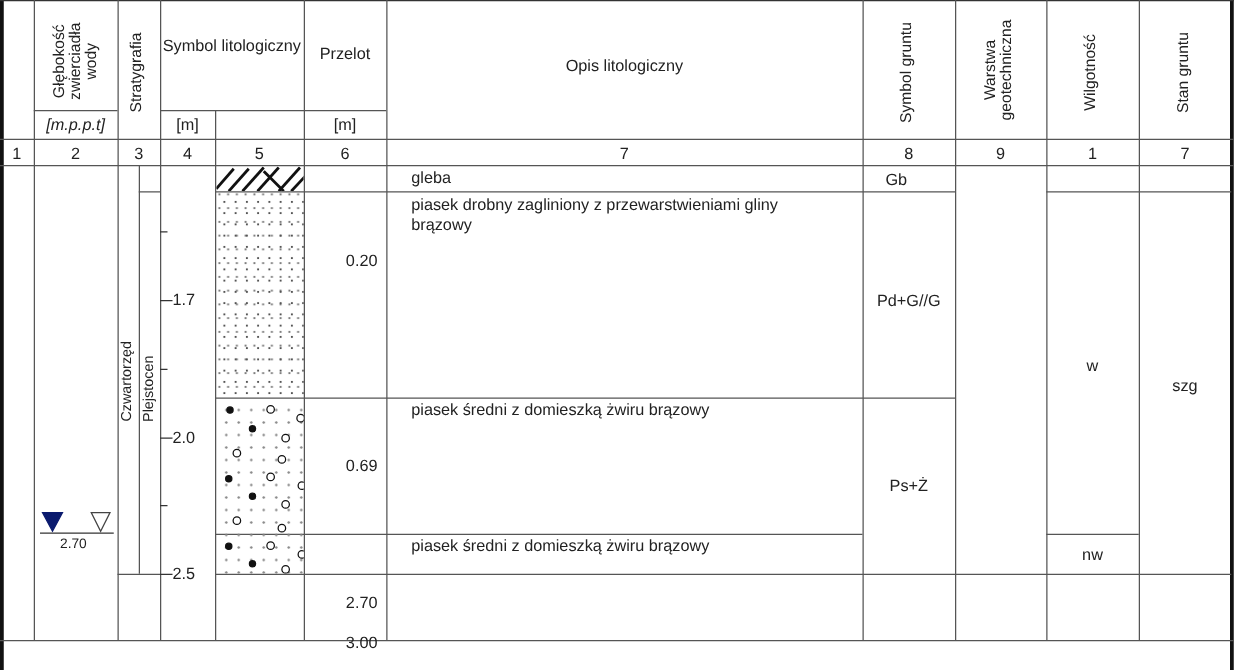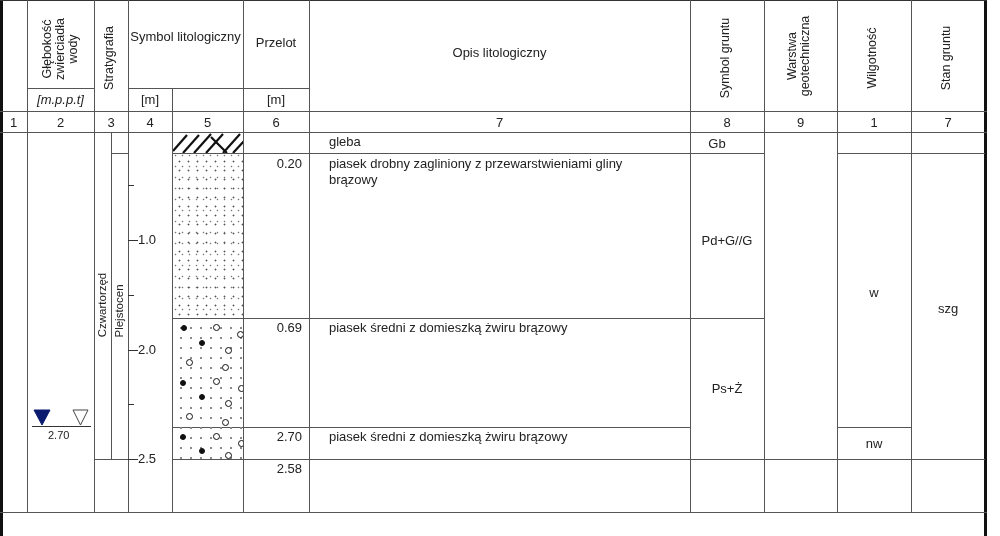--- a/index.html
+++ b/index.html
@@ -3,21 +3,21 @@
 <meta charset="utf-8">
 <style>
   html, body { margin:0; padding:0; background:#ffffff; }
   body { width:1000px; height:536px; position:relative; overflow:hidden;
          font-family:"Liberation Sans", "DejaVu Sans", sans-serif; color:#222; }
   .abs { position:absolute; }
   .hl { position:absolute; height:1px; background:#555; }
   .vl { position:absolute; width:1px; background:#555; }
   .txt { position:absolute; font-size:13px; color:#222; white-space:nowrap; }
   .c { text-align:center; }
-  .r { text-align:right; }
+  .r { text-align:right;margin-top:45px; }
   .rot { position:absolute; transform:rotate(-90deg); transform-origin:center center;
          text-align:center; font-size:12.5px; line-height:13px; color:#222; white-space:nowrap; }
   .thick-left { position:absolute; left:0; top:0; width:3px; height:536px; background:#111; }
   .thick-right { position:absolute; left:984px; top:0; width:3px; height:536px; background:#111; }
   .pattern-gleba { position:absolute; left:173px; top:133px; width:70px; height:20px; overflow:hidden; }
   .pattern-fine { position:absolute; left:173px; top:154px; width:70px; height:164px;
      background-image:
        radial-gradient(circle, #555 0.7px, transparent 1.2px),
        radial-gradient(circle, #777 0.6px, transparent 1.1px);
      background-size: 9px 9px, 7px 11px;
@@ -106,21 +106,21 @@
   <div class="txt c" style="left:837px;top:115px;width:74px;">1</div>
   <div class="txt c" style="left:911px;top:115px;width:74px;">7</div>
 </div>
 
 <div class="rot" style="left:53px;top:298px;width:100px;height:14px;font-size:11.5px;">Czwartorzęd</div>
 <div class="rot" style="left:70px;top:304px;width:100px;height:14px;font-size:11.5px;">Plejstocen</div>
 
 <div>
   <div class="hl" style="left:128px;top:185px;width:6px;background:#333;"></div>
   <div class="hl" style="left:128px;top:240px;width:10px;background:#333;"></div>
-  <div class="txt" style="left:138px;top:232px;font-size:13px;">1.0</div>
+  <div class="txt" style="left:138px;top:232px;font-size:13px;">1.7</div>
   <div class="hl" style="left:128px;top:295px;width:6px;background:#333;"></div>
   <div class="hl" style="left:128px;top:350px;width:10px;background:#333;"></div>
   <div class="txt" style="left:138px;top:342px;font-size:13px;">2.0</div>
   <div class="hl" style="left:128px;top:404px;width:6px;background:#333;"></div>
   <div class="hl" style="left:128px;top:459px;width:10px;background:#333;"></div>
   <div class="txt" style="left:138px;top:451px;font-size:13px;">2.5</div>
 </div>
 
 <div>
   <svg class="abs" style="left:32px;top:408px;" width="60" height="20">
@@ -184,18 +184,18 @@
   <div class="txt" style="left:329px;top:320px;">piasek średni z domieszką żwiru brązowy</div>
   <div class="txt c" style="left:690px;top:381px;width:74px;">Ps+Ż</div>
 </div>
 
 <div>
   <div class="txt r" style="left:243px;top:429px;width:59px;">2.70</div>
   <div class="txt" style="left:329px;top:429px;">piasek średni z domieszką żwiru brązowy</div>
 </div>
 
 <div>
-  <div class="txt r" style="left:243px;top:461px;width:59px;">2.58</div>
+  <div class="txt r" style="left:243px;top:461px;width:59px;">3.00</div>
 </div>
 
 <div class="txt c" style="left:837px;top:285px;width:74px;">w</div>
 <div class="txt c" style="left:837px;top:436px;width:74px;">nw</div>
 <div class="txt c" style="left:911px;top:301px;width:74px;">szg</div>
 
 </body></html>

